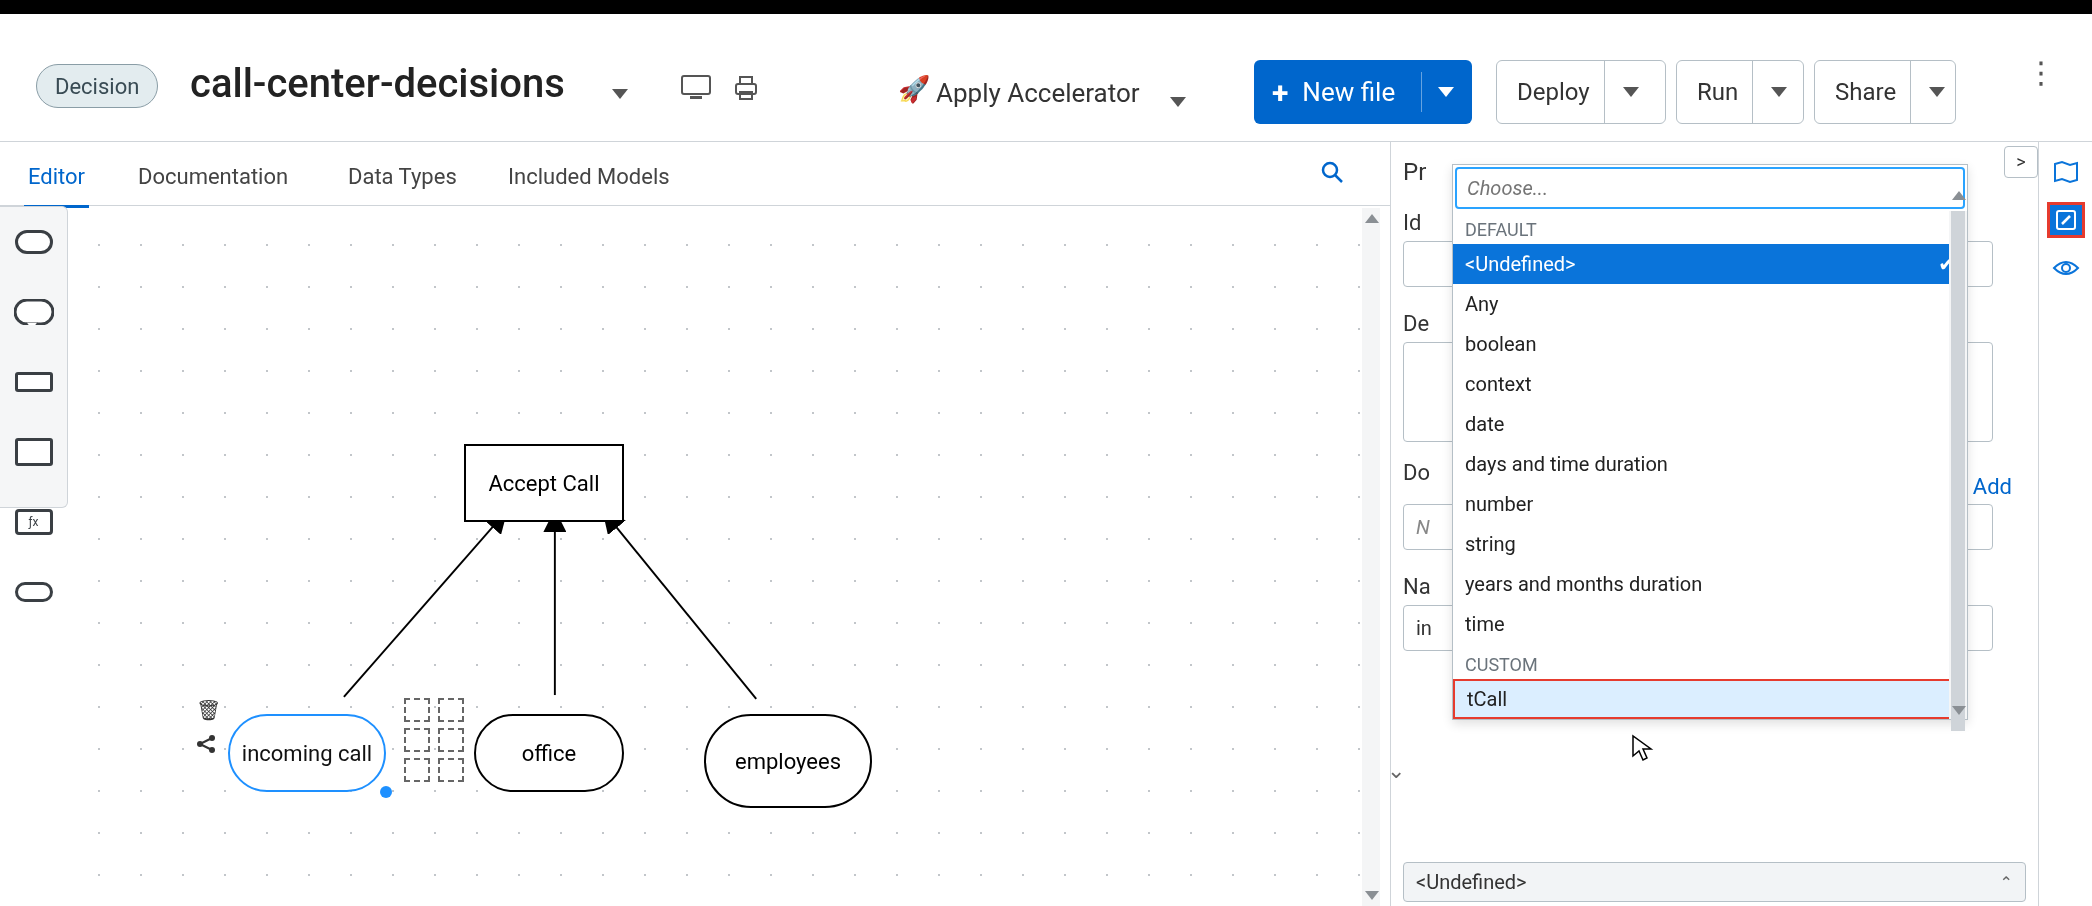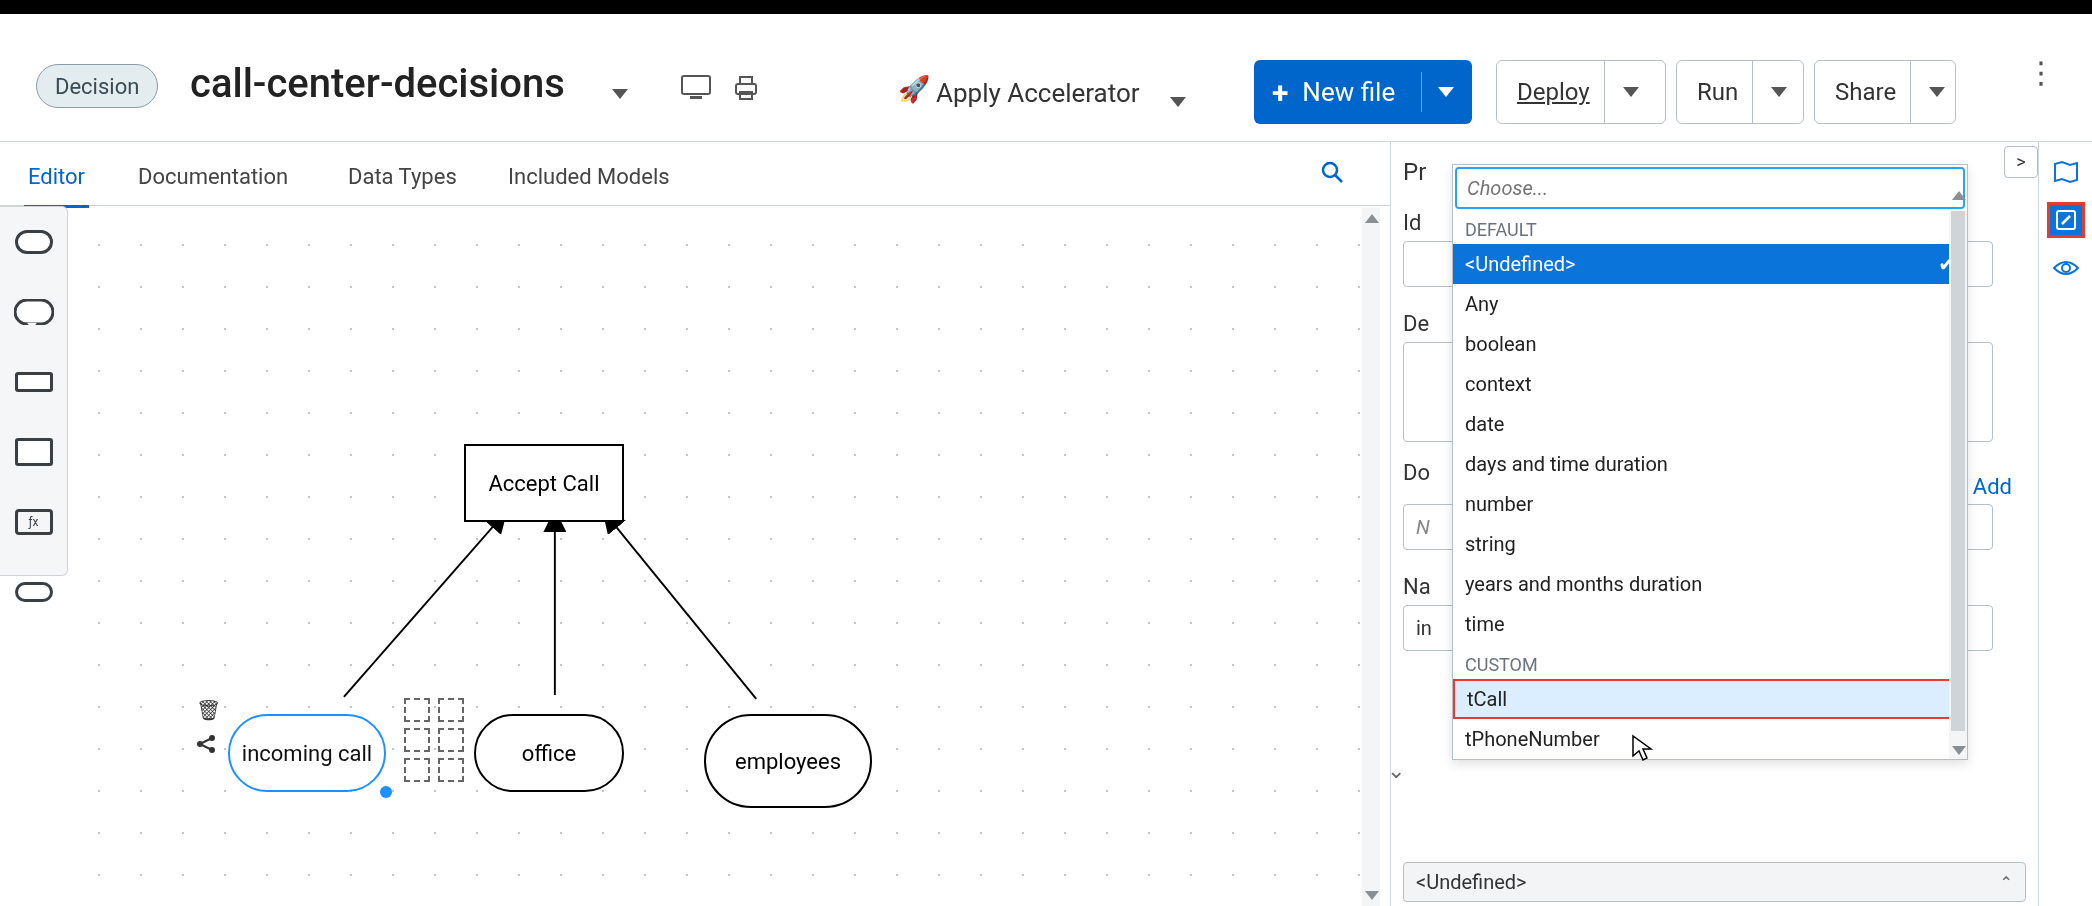--- a/index.html
+++ b/index.html
@@ -19,39 +19,39 @@
 
 .newfile { position:absolute; left:1254px; top:46px; height:64px; width:218px; background:#0066cc; border-radius:6px; color:#fff; display:flex; align-items:center; font-size:26px; }
 .newfile .plus { font-size:30px; font-weight:700; margin:0 14px 0 18px; }
 .newfile .sep  { width:1px; height:40px; background:rgba(255,255,255,.4); margin:0 16px 0 auto; }
 .newfile .dcaret { width:0;height:0;border-left:8px solid transparent;border-right:8px solid transparent;border-top:10px solid #fff; margin-right:18px; }
 
 .outbtn { position:absolute; top:46px; height:64px; border:1px solid #b5bfc6; border-radius:6px; background:#fff; display:flex; align-items:center; font-size:24px; color:#333; }
 .outbtn .lbl { padding:0 14px 0 20px; }
 .outbtn .bsep { width:0; height:100%; border-left:1px solid #b5bfc6; }
 .outbtn .dc  { width:0;height:0;border-left:8px solid transparent;border-right:8px solid transparent;border-top:10px solid #555; margin:0 18px; }
-#btn-deploy { left:1496px; width:170px;text-decoration:underline; }
+#btn-deploy { left:1496px; width:170px; }
 #btn-run    { left:1676px; width:128px; }
 #btn-share  { left:1814px; width:142px; }
 .kebab { position:absolute; left:2026px; top:54px; font-size:30px; color:#555; line-height:10px; letter-spacing:0; }
 
 
 .content { position:absolute; top:128px; left:0; right:0; bottom:0; }
 
 
 .tabs { position:absolute; left:0; top:0; right:0; height:64px; border-bottom:1px solid #cfd4d9; }
 .tabs .tab { position:absolute; top:16px; font-size:22px; color:#444; padding:6px 4px; }
 #tab0 { left:24px; color:#0066cc; border-bottom:3px solid #0066cc; padding-bottom:16px; }
 #tab1 { left:134px; }
 #tab2 { left:344px; }
 #tab3 { left:504px; }
 .search-icon { position:absolute; left:1320px; top:18px; color:#0066cc; font-size:24px; }
 
 
-.palette { position:absolute; left:0; top:64px; width:68px; height:370px; background:#f5f6f7; border:1px solid #cfd4d9; border-left:none; border-radius:0 6px 6px 0; }
+.palette { position:absolute; left:0; top:64px; width:68px; height:302px; background:#f5f6f7; border:1px solid #cfd4d9; border-left:none; border-radius:0 6px 6px 0; }
 .palette .slot { width:100%; height:70px; display:flex; align-items:center; justify-content:center; }
 .shp { border:3px solid #3a3f44; background:#fff; }
 .pill   { width:38px; height:24px; border-radius:12px; }
 .rects  { width:38px; height:20px; border-radius:3px; }
 .rectb  { width:38px; height:28px; border-radius:3px; }
 .pillsm { width:38px; height:20px; border-radius:10px; }
 .txt    { width:38px; height:26px; border:3px solid #3a3f44; border-radius:4px; font-size:12px; color:#3a3f44; display:flex; align-items:center; justify-content:center; }
 
 
 .vscroll { position:absolute; left:1362px; top:66px; width:18px; bottom:0; background:#f4f5f6; }
@@ -309,21 +309,20 @@
           <div class="dd-item">boolean</div>
           <div class="dd-item">context</div>
           <div class="dd-item">date</div>
           <div class="dd-item">days and time duration</div>
           <div class="dd-item">number</div>
           <div class="dd-item">string</div>
           <div class="dd-item">years and months duration</div>
           <div class="dd-item">time</div>
           <div class="dd-group">CUSTOM</div>
           <div class="dd-item hl">tCall</div>
-          <div class="dd-item">tPhoneNumber</div>
         </div>
       <div class="dd-scroll">
         <div class="sarr sup"></div>
           <div class="thumb"></div>
           <div class="sarr sdn"></div>
       </div>
     </div>
 
     <div class="cursor" style="left:1630px; top:592px">
       <svg width="24" height="30" viewBox="0 0 24 30">

